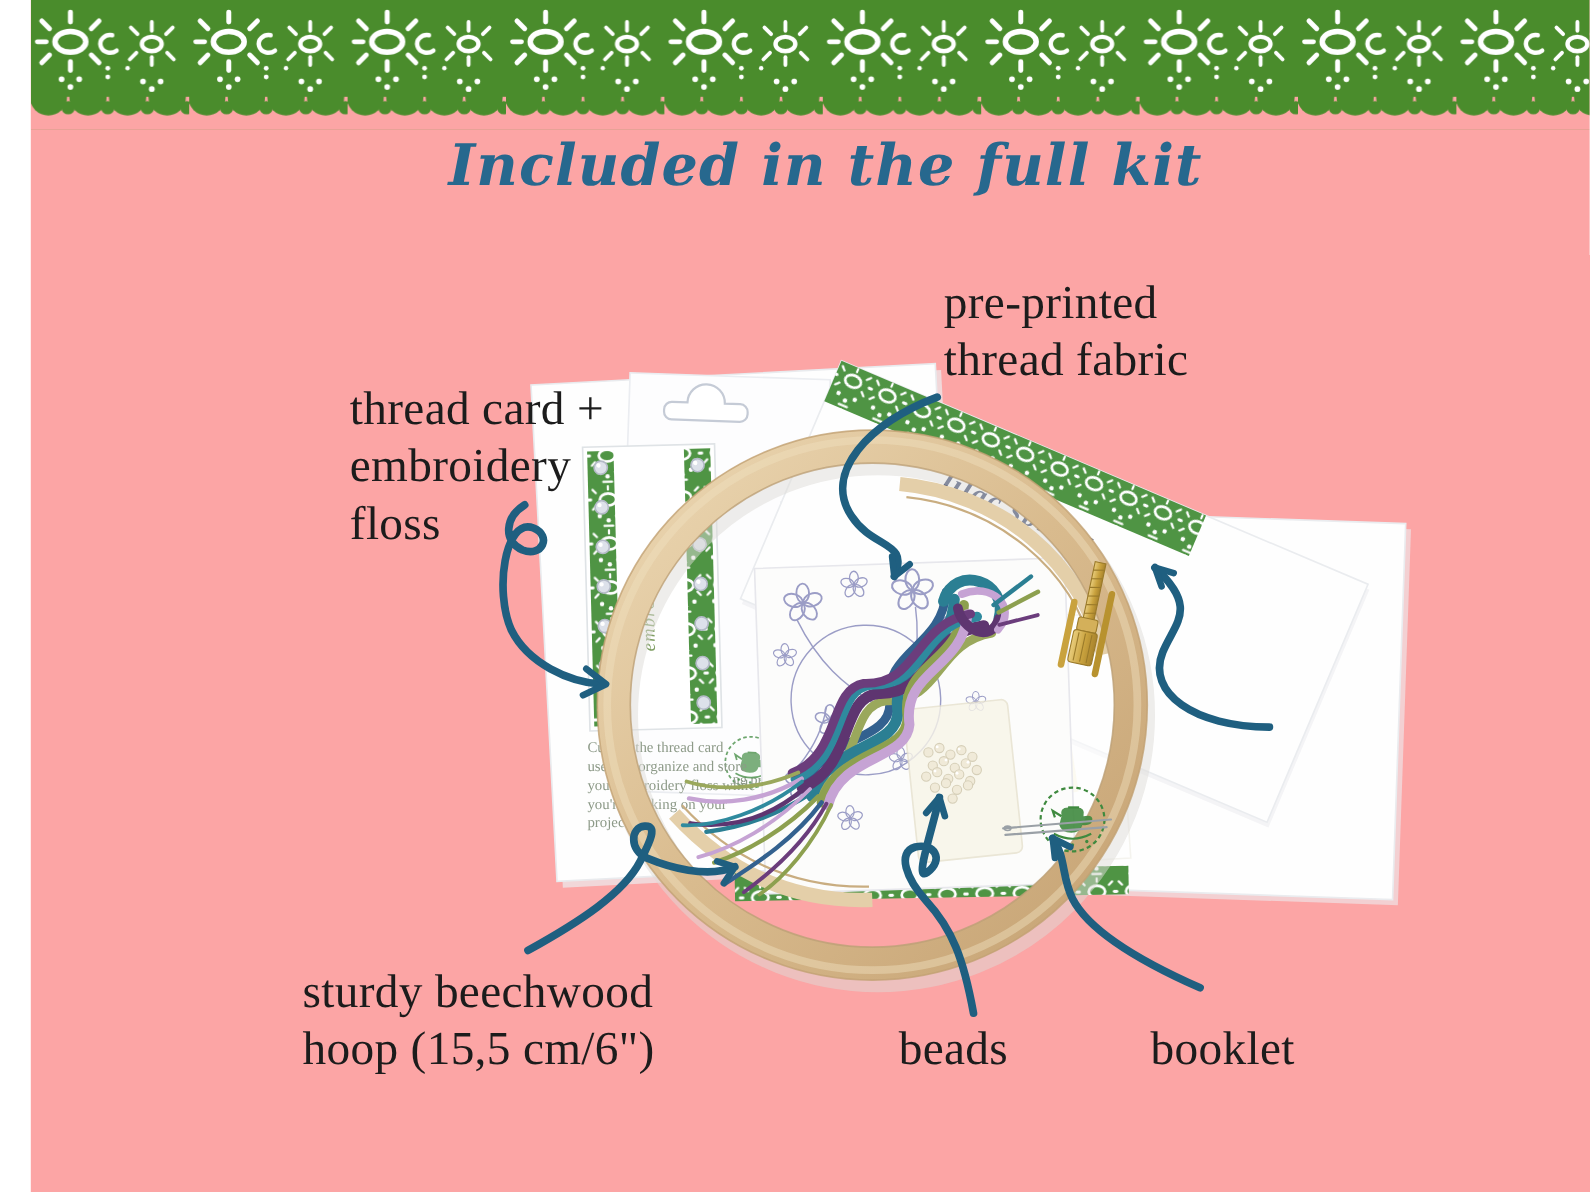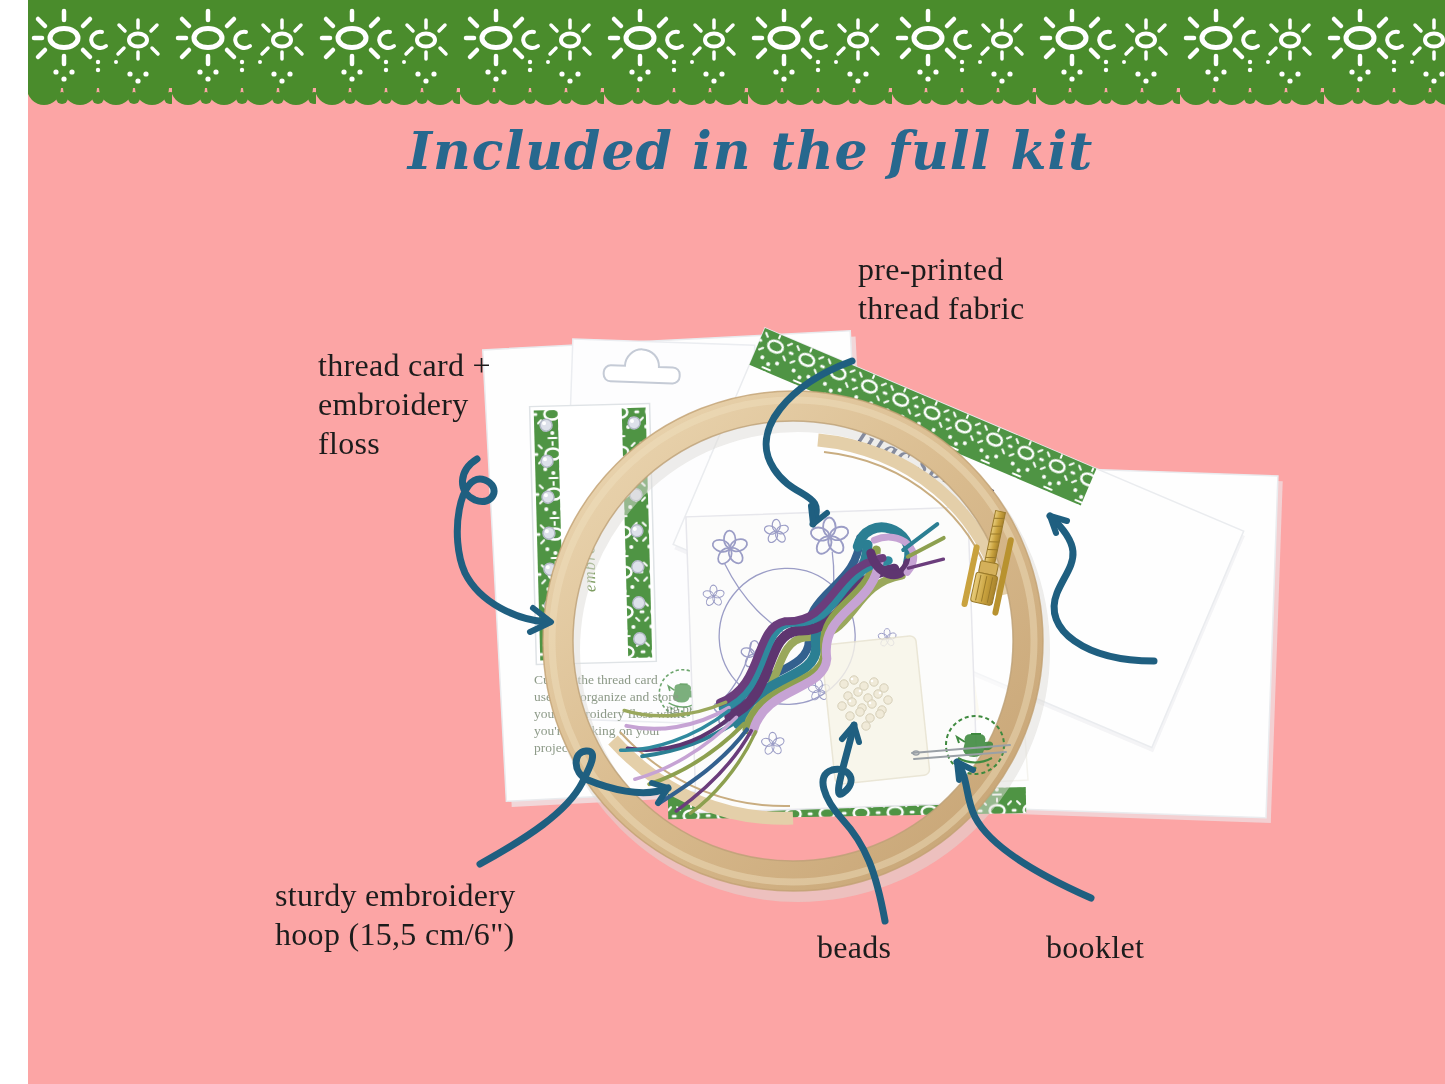--- a/index.html
+++ b/index.html
@@ -3,21 +3,21 @@
 <meta charset="utf-8">
 <style>
   html,body{margin:0;padding:0;background:#ffffff;}
   .canvas{position:relative;width:1445px;height:1084px;overflow:hidden;background:#fca5a5;
           font-family:"Liberation Serif","DejaVu Serif",serif;margin-left:28px;}
   .topborder{position:absolute;left:0;top:0;width:1445px;height:118px;}
   .title{position:absolute;left:0;right:0;top:120px;text-align:center;
          font-family:"DejaVu Serif",serif;font-style:italic;font-weight:700;
          font-size:52px;color:#27688e;letter-spacing:1px;}
   .photo-svg{position:absolute;left:0;top:0;width:1445px;height:1084px;}
-  .lbl{position:absolute;font-size:32px;line-height:1.22;color:#1c1c1c;
+  .lbl{position:absolute;font-size:43px;line-height:1.22;color:#1c1c1c;
        letter-spacing:.3px;white-space:nowrap;z-index:5;}
 </style>
 </head>
 <body>
 
 <div class="canvas">
 
   <svg class="topborder" viewBox="0 0 1445 118">
     <defs>
       <pattern id="toplace" width="144" height="118" patternUnits="userSpaceOnUse">
@@ -364,21 +364,21 @@
   <div class="lbl" style="left:290px;top:346px;">
     <div>thread card +</div>
     <div>embroidery</div>
     <div>floss</div>
   </div>
 
   <div class="lbl" style="left:1037px;top:666px;">
   </div>
 
   <div class="lbl" style="left:247px;top:876px;">
-    <div>sturdy embroidery</div>
+    <div>sturdy beechwood</div>
     <div>hoop (15,5 cm/6")</div>
   </div>
 
   <div class="lbl" style="left:789px;top:928px;">beads</div>
 
   <div class="lbl" style="left:1018px;top:928px;">booklet</div>
 
 </div>
 
 </body></html>

